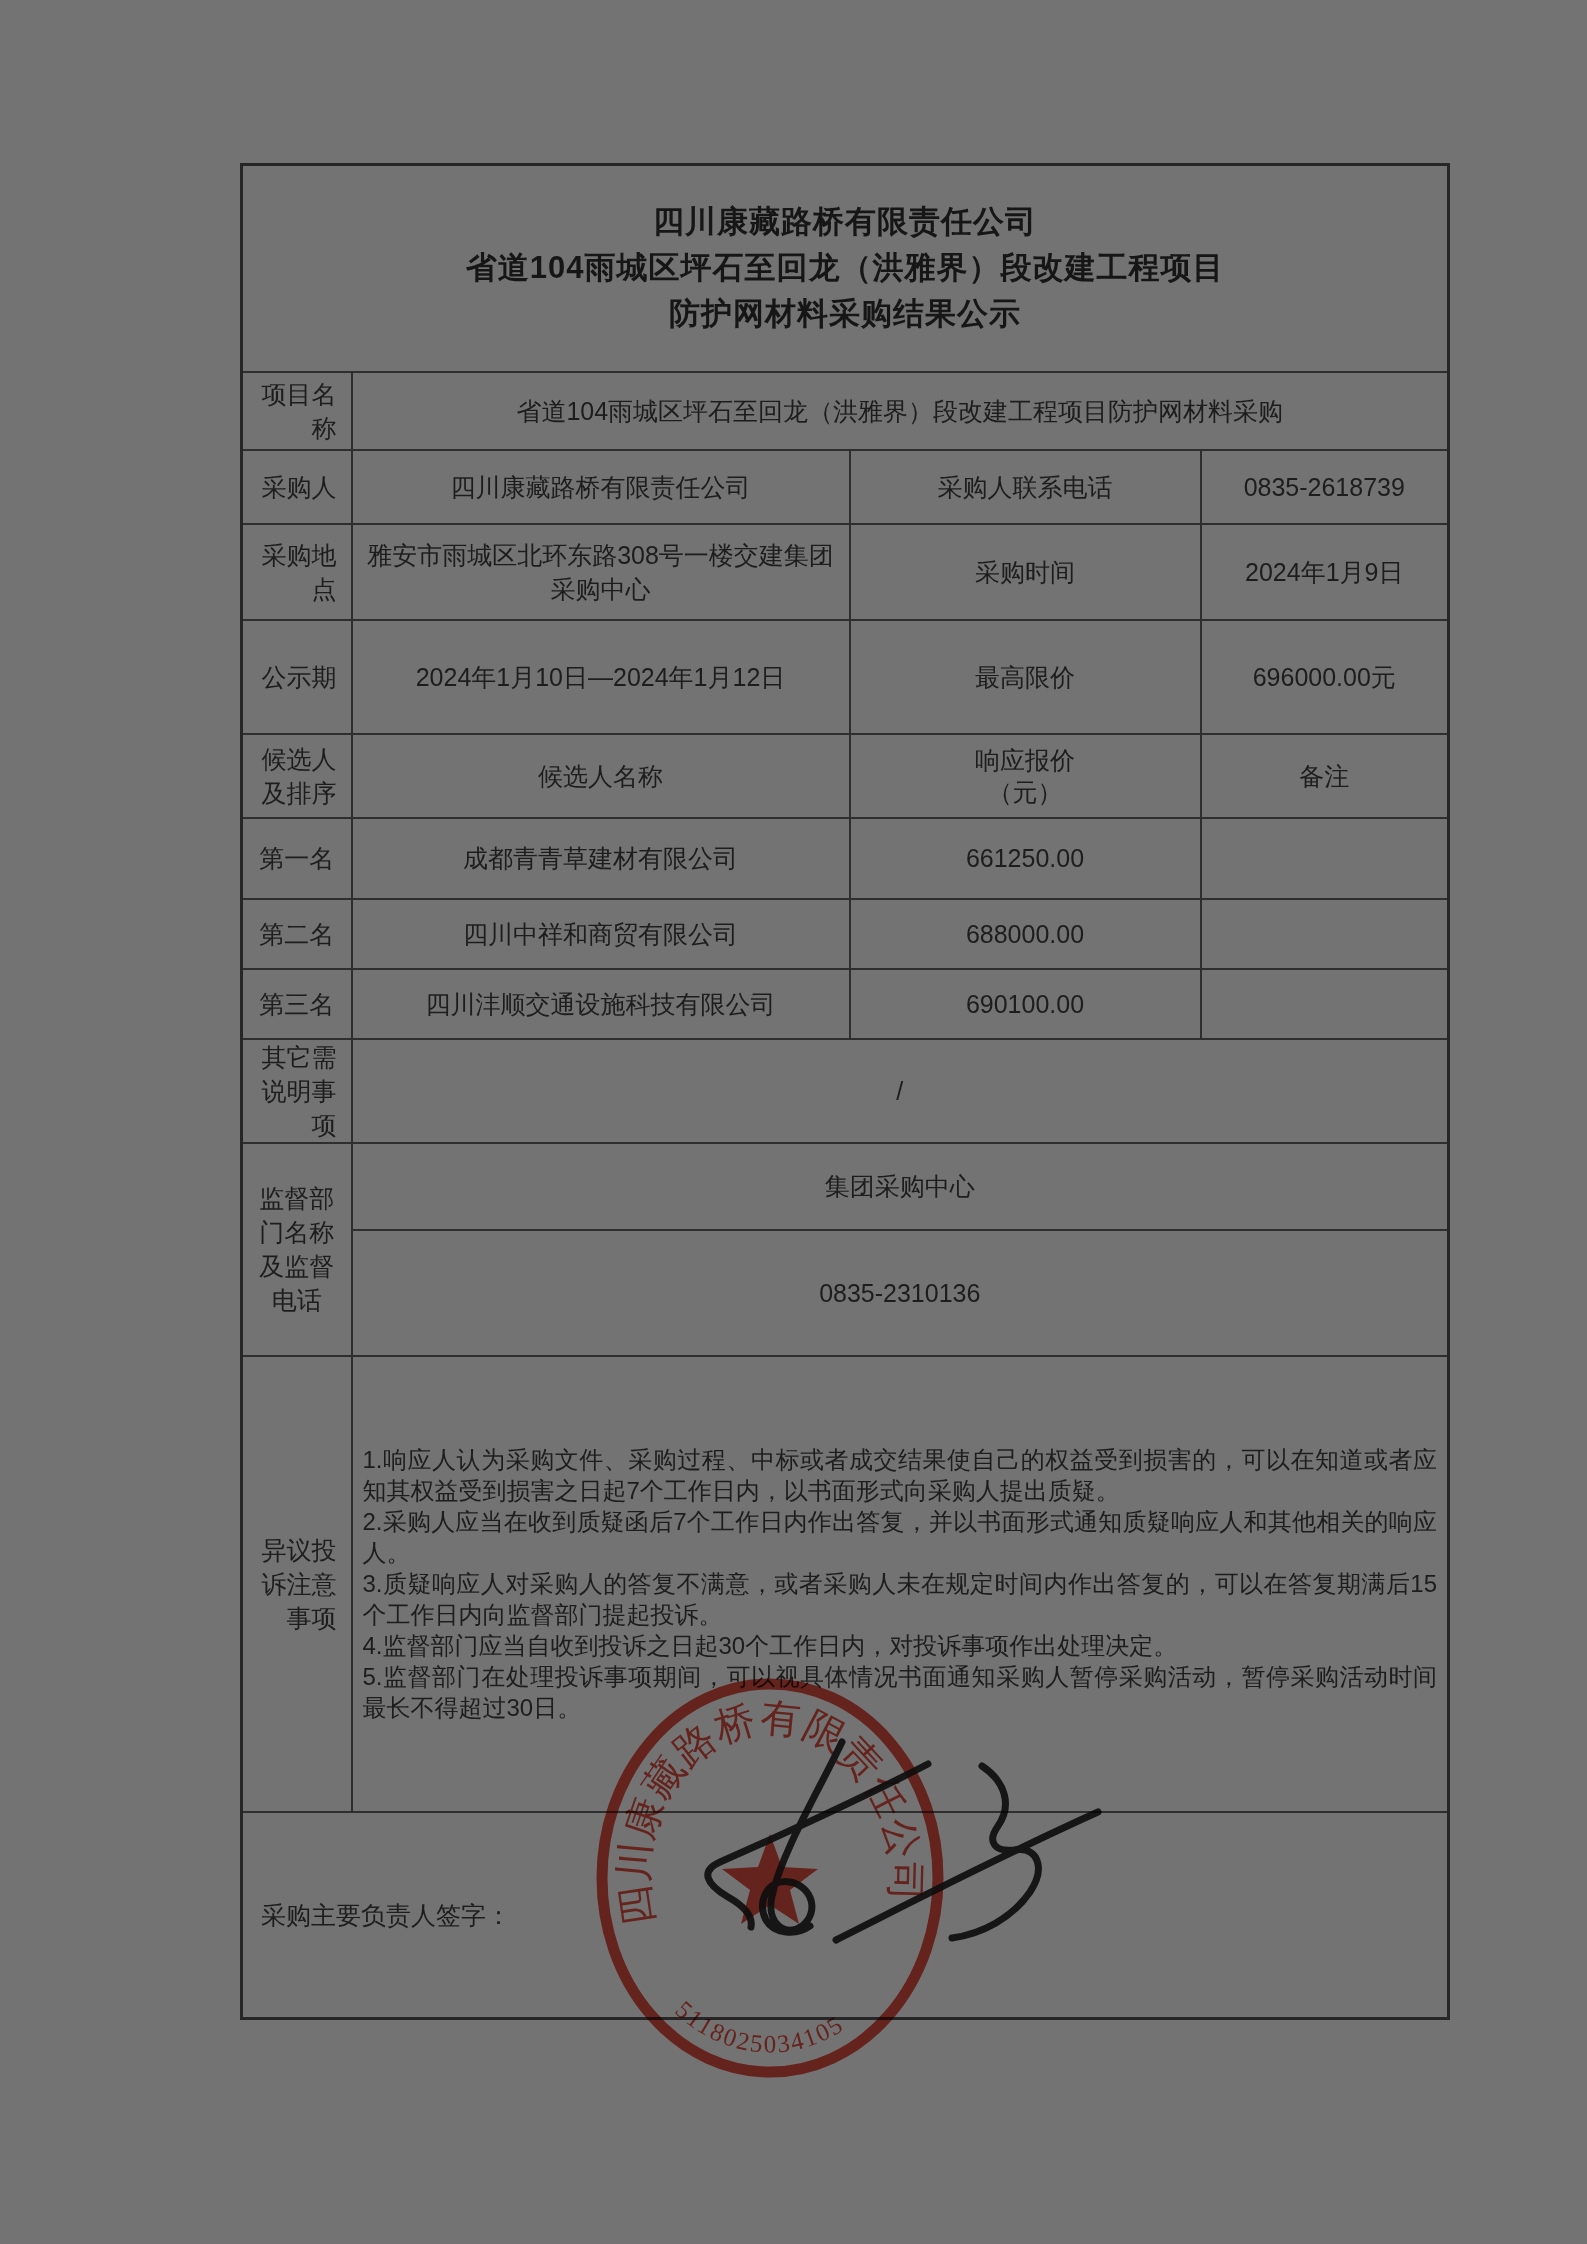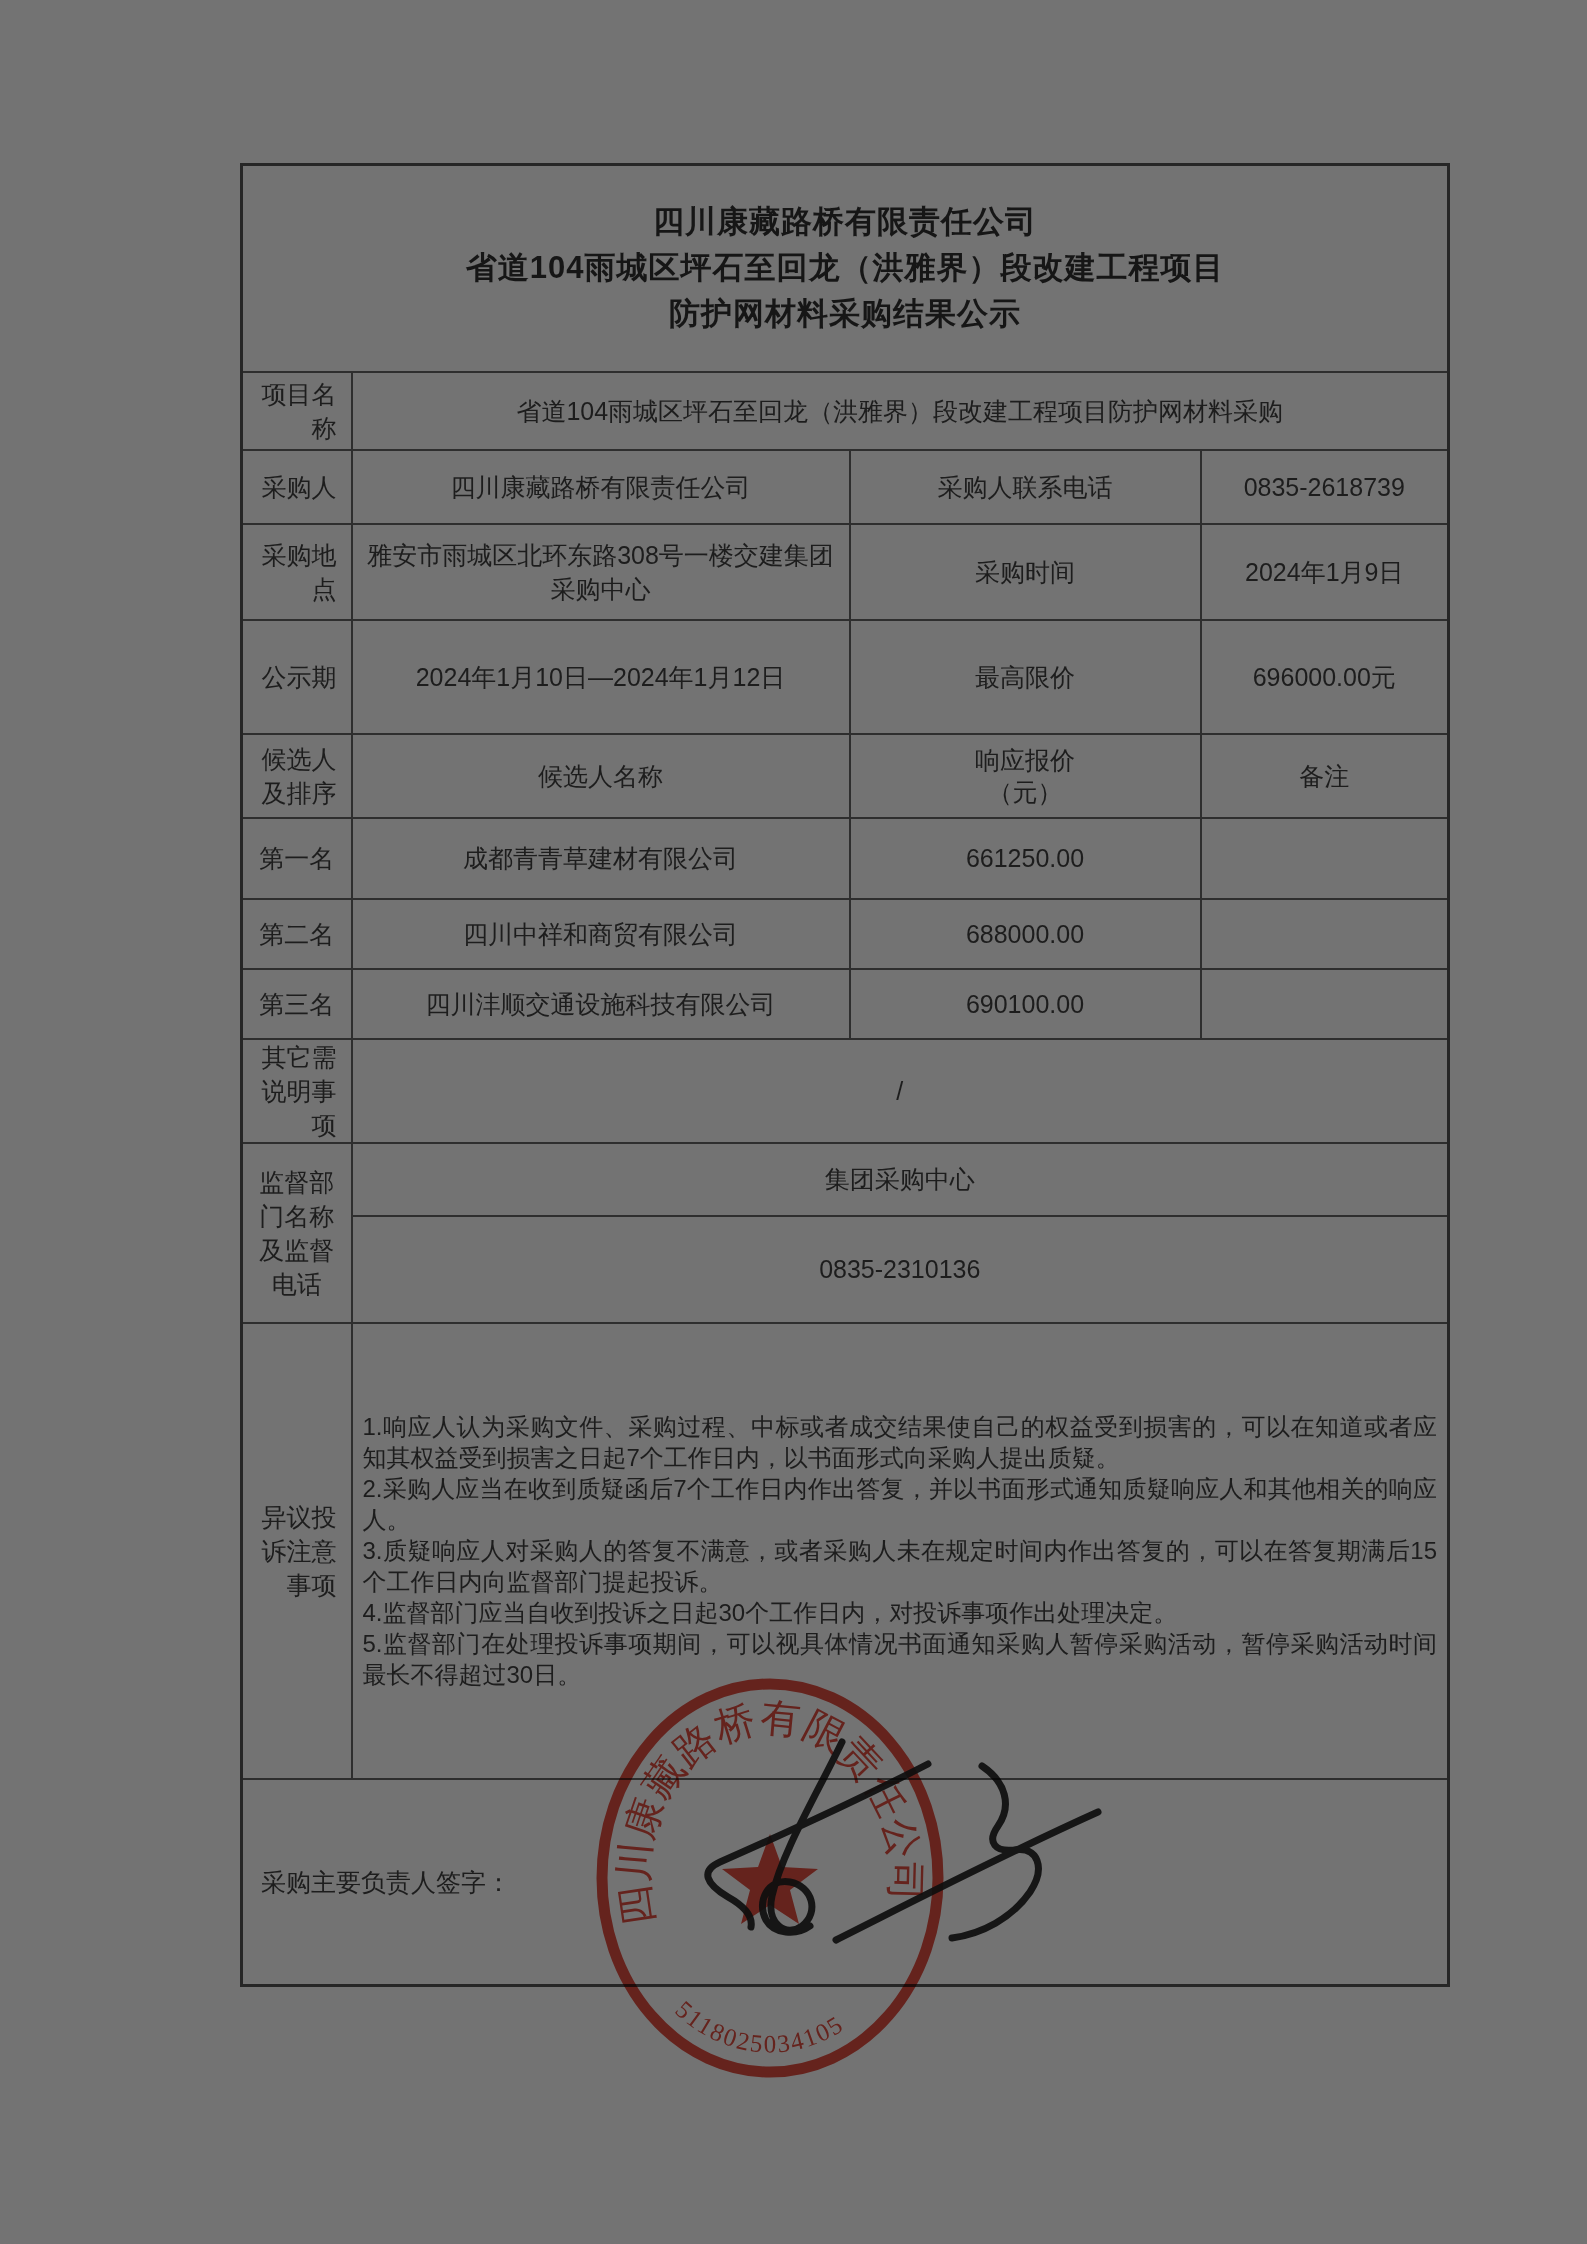--- a/index.html
+++ b/index.html
@@ -17,21 +17,21 @@
   .left{text-align:center;}
   .title-cell{text-align:center;vertical-align:middle;border-bottom:2px solid #2e2e2e;}
   .title-line{font-weight:bold;font-size:31px;line-height:46px;letter-spacing:1px;color:#161616;}
   .price-hdr div{line-height:32px;}
   .dispute-cell{font-size:24px;line-height:31px;text-align:justify;padding:8px 10px;}
   .dispute-cell p{margin:0;}
   .sig-cell{padding-left:18px;vertical-align:middle;}
   .sig-label{font-size:25px;}
   tr.r0{height:207px;} tr.r1{height:78px;} tr.r2{height:74px;} tr.r3{height:96px;}
   tr.r4{height:114px;} tr.r5{height:84px;} tr.r6{height:81px;} tr.r7{height:70px;}
-  tr.r8{height:70px;margin-top:16px;} tr.r9{height:94px;} tr.r10{height:73px;} tr.r11{height:107px;}
+  tr.r8{height:70px;margin-top:16px;} tr.r9{height:94px;} tr.r10{height:87px;} tr.r11{height:126px;}
   tr.r12{height:456px;} tr.r13{height:207px;}
   .stamp-svg{position:absolute;left:0;top:0;width:1587px;height:2244px;
              mix-blend-mode:multiply;pointer-events:none;}
   .seal-text{font-family:"Liberation Serif","DejaVu Serif",serif;}
 </style>
 </head>
 <body>
 
 <div class="page">
 

